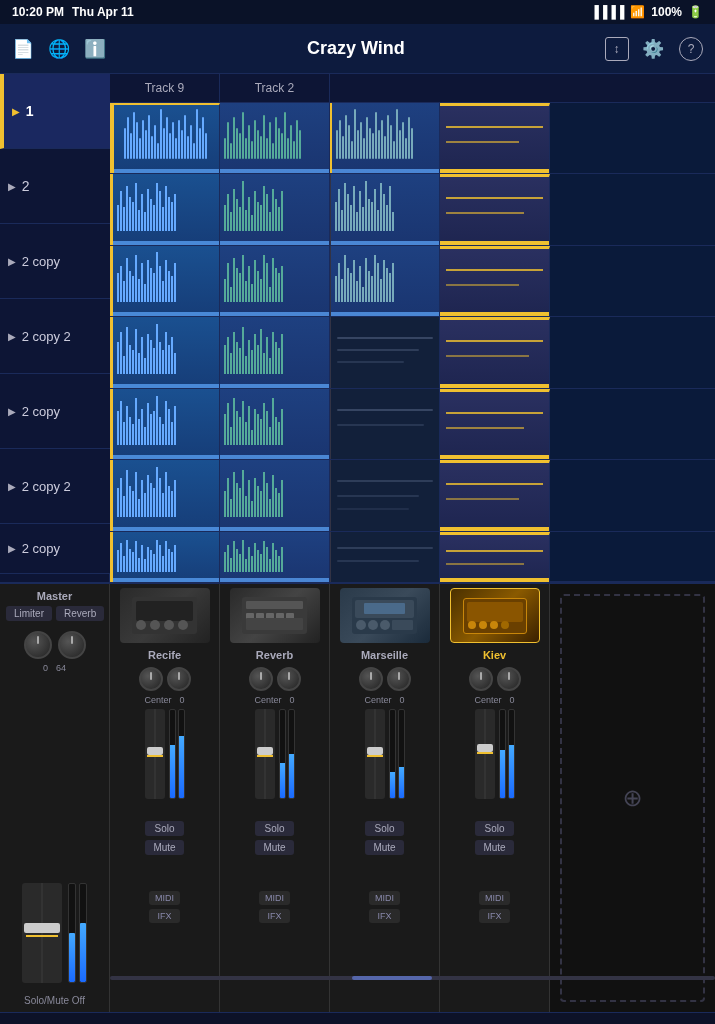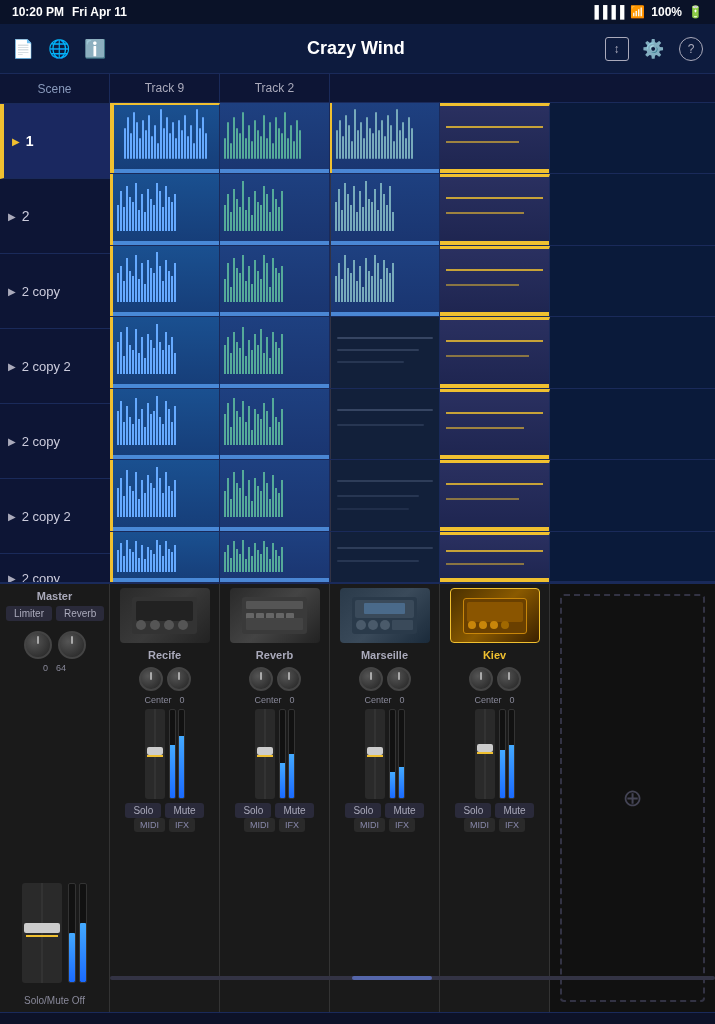--- a/index.html
+++ b/index.html
@@ -257,21 +257,22 @@
       border-radius: 3px;
       border: none;
       cursor: pointer;
       background: #2a2a3a;
       color: #aab;
     }
 
     .btn-row {
       display: flex;
       gap: 4px;
-      margin: 0 0;
+      margin: 18px 0;
+      flex-direction: column;
     }
 
     .tag-btn {
       font-size: 9px;
       padding: 2px 6px;
       border-radius: 3px;
       border: none;
       cursor: pointer;
       background: #2a2a2a;
       color: #88a;
@@ -344,21 +345,21 @@
       position: absolute;
       left: 40%;
     }
   </style>
 </head>
 <body>
 
 <div class="status-bar">
   <div class="status-left">
     <span>10:20 PM</span>
-    <span>Fri Apr 11</span>
+    <span>Thu Apr 11</span>
   </div>
   <div class="status-right">
     <span>▐▐▐▐</span>
     <span>📶</span>
     <span>100%</span>
     <span>🔋</span>
   </div>
 </div>
 
 <div class="header">
@@ -371,21 +372,20 @@
   <div class="header-right">
     <div style="cursor:pointer; color:#aab; font-size:18px; border:1.5px solid #aab; border-radius:3px; width:24px; height:24px; display:flex; align-items:center; justify-content:center; font-size:12px;">↕</div>
     <div style="cursor:pointer; color:#aab; font-size:18px;">⚙️</div>
     <div style="cursor:pointer; color:#aab; font-size:18px; border:1.5px solid #aab; border-radius:50%; width:24px; height:24px; display:flex; align-items:center; justify-content:center; font-size:12px;">?</div>
   </div>
 </div>
 
 <div class="track-grid" style="height: 508px;">
 
   <div class="scene-col">
-    <div class="scene-header">Scene</div>
 
     <div class="scene-block" style="height:75px; background:#1a2860; border-left:4px solid #f0c030;">
       <div class="scene-block-inner">
         <span style="color:#f0c030; font-size:10px;">▶</span>
         <span style="font-size:14px; color:#fff; font-weight:600;">1</span>
       </div>
     </div>
 
     <div class="scene-block" style="height:75px;">
       <div class="scene-block-inner">

